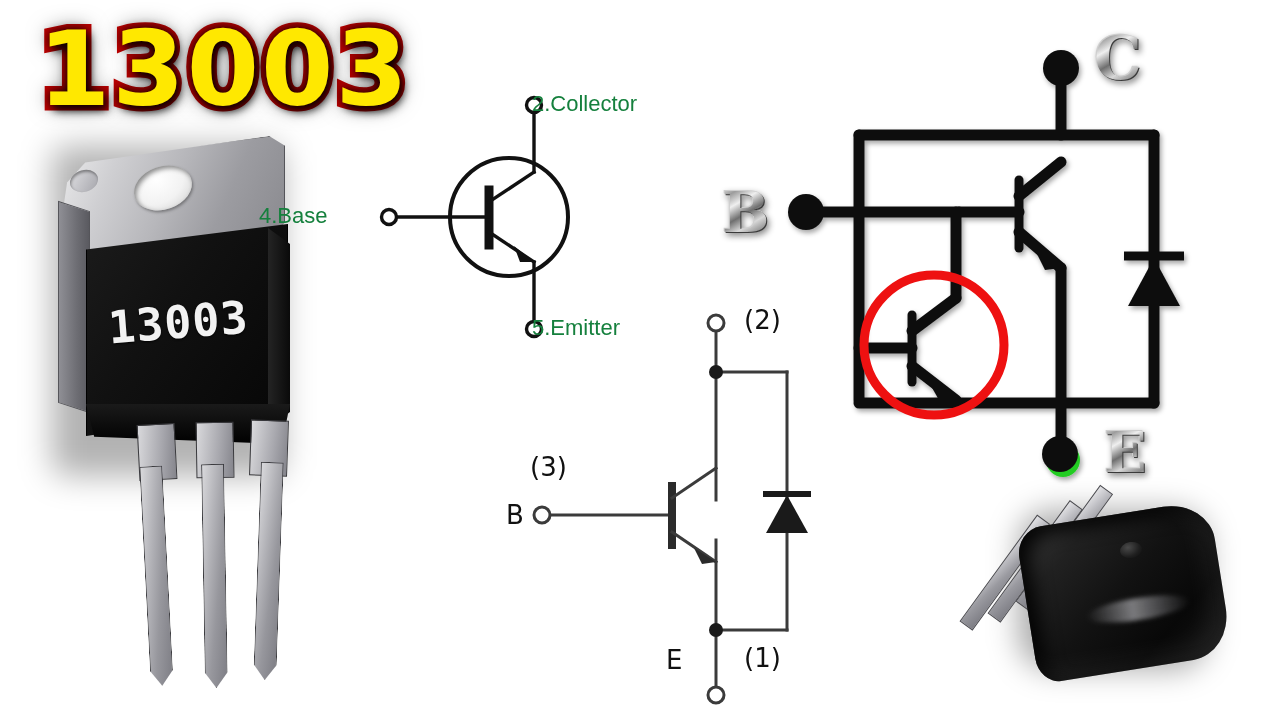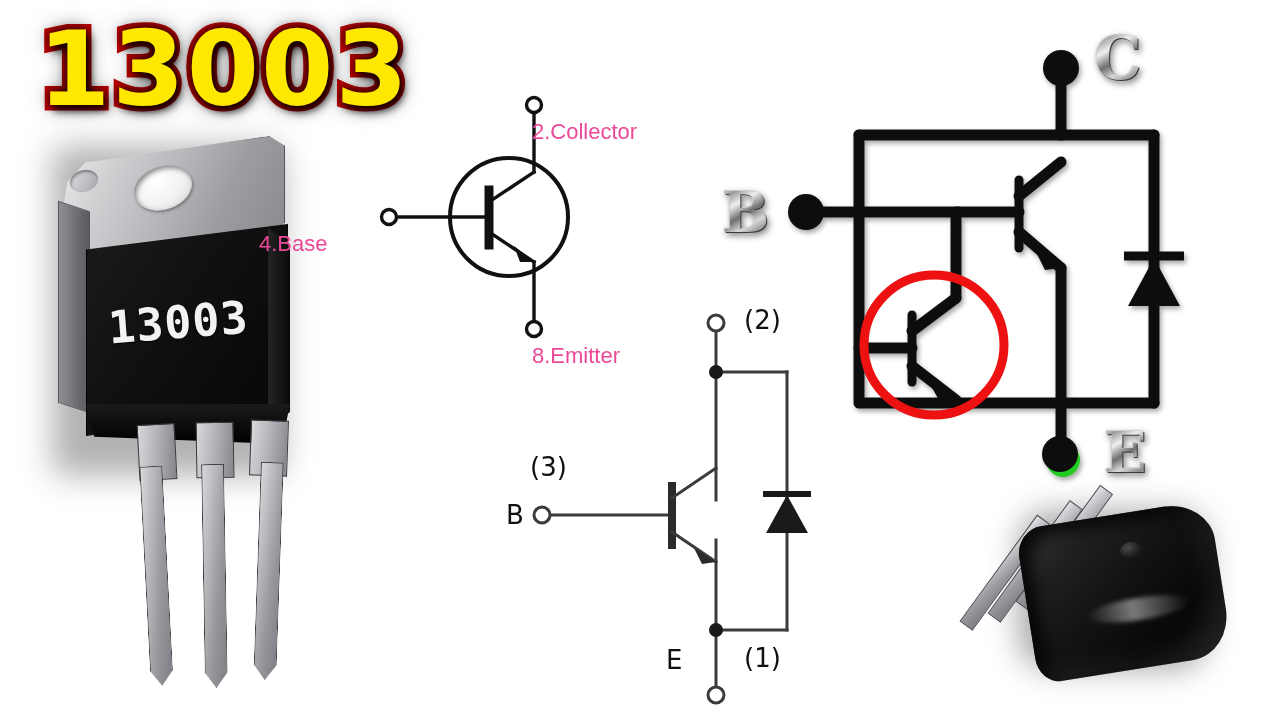--- a/index.html
+++ b/index.html
@@ -67,21 +67,21 @@
 
   
   .sch{position:absolute;}
   .sch svg{display:block;overflow:visible;}
   .lbl{
     position:absolute;
     color:#1a1a1a;
     font-family:"Liberation Sans", sans-serif;
     white-space:nowrap;
   }
-  .lbl-pin{font-size:22px;color:#ec4899;margin-top:28px;}
+  .lbl-pin{font-size:22px;color:#15803d;}
   .lbl-paren{font-size:26px;color:#111;font-family:"DejaVu Sans",sans-serif;}
   .lbl-be{font-size:26px;color:#111;font-family:"DejaVu Sans",sans-serif;}
 
   
   .metal-letter{
     position:absolute;
     font-family:"DejaVu Serif", serif;
     font-weight:bold;
     background:linear-gradient(150deg,#fdfdfd 0%,#9c9c9c 18%,#efefef 34%,#6f6f6f 52%,#d8d8d8 68%,#8a8a8a 84%,#f4f4f4 100%);
     -webkit-background-clip:text;
@@ -201,21 +201,21 @@
 
       <polygon points="170,182 150,166 156,182" fill="#111"></polygon>
 
       <circle cx="25" cy="137" r="7.5" fill="#fff" stroke="#111" stroke-width="3.4"></circle>
       <circle cx="170" cy="25" r="7.5" fill="#fff" stroke="#111" stroke-width="3.4"></circle>
       <circle cx="170" cy="249" r="7.5" fill="#fff" stroke="#111" stroke-width="3.4"></circle>
     </svg>
 
     <div class="lbl lbl-pin" style="left:-105px;top:123px;">4.Base</div>
     <div class="lbl lbl-pin" style="left:168px;top:11px;">2.Collector</div>
-    <div class="lbl lbl-pin" style="left:168px;top:235px;">8.Emitter</div>
+    <div class="lbl lbl-pin" style="left:168px;top:235px;">5.Emitter</div>
   </div>
 
   <div class="sch" id="internal-schematic" style="left:500px;top:300px;width:340px;height:420px;">
     <svg width="340" height="420" viewBox="0 0 340 420">
       <g stroke="#3b3b3b" fill="none" stroke-width="3" stroke-linecap="square">
 
         <line x1="212" y1="30" x2="212" y2="200"></line>
 
         <line x1="212" y1="240" x2="212" y2="388"></line>
 

